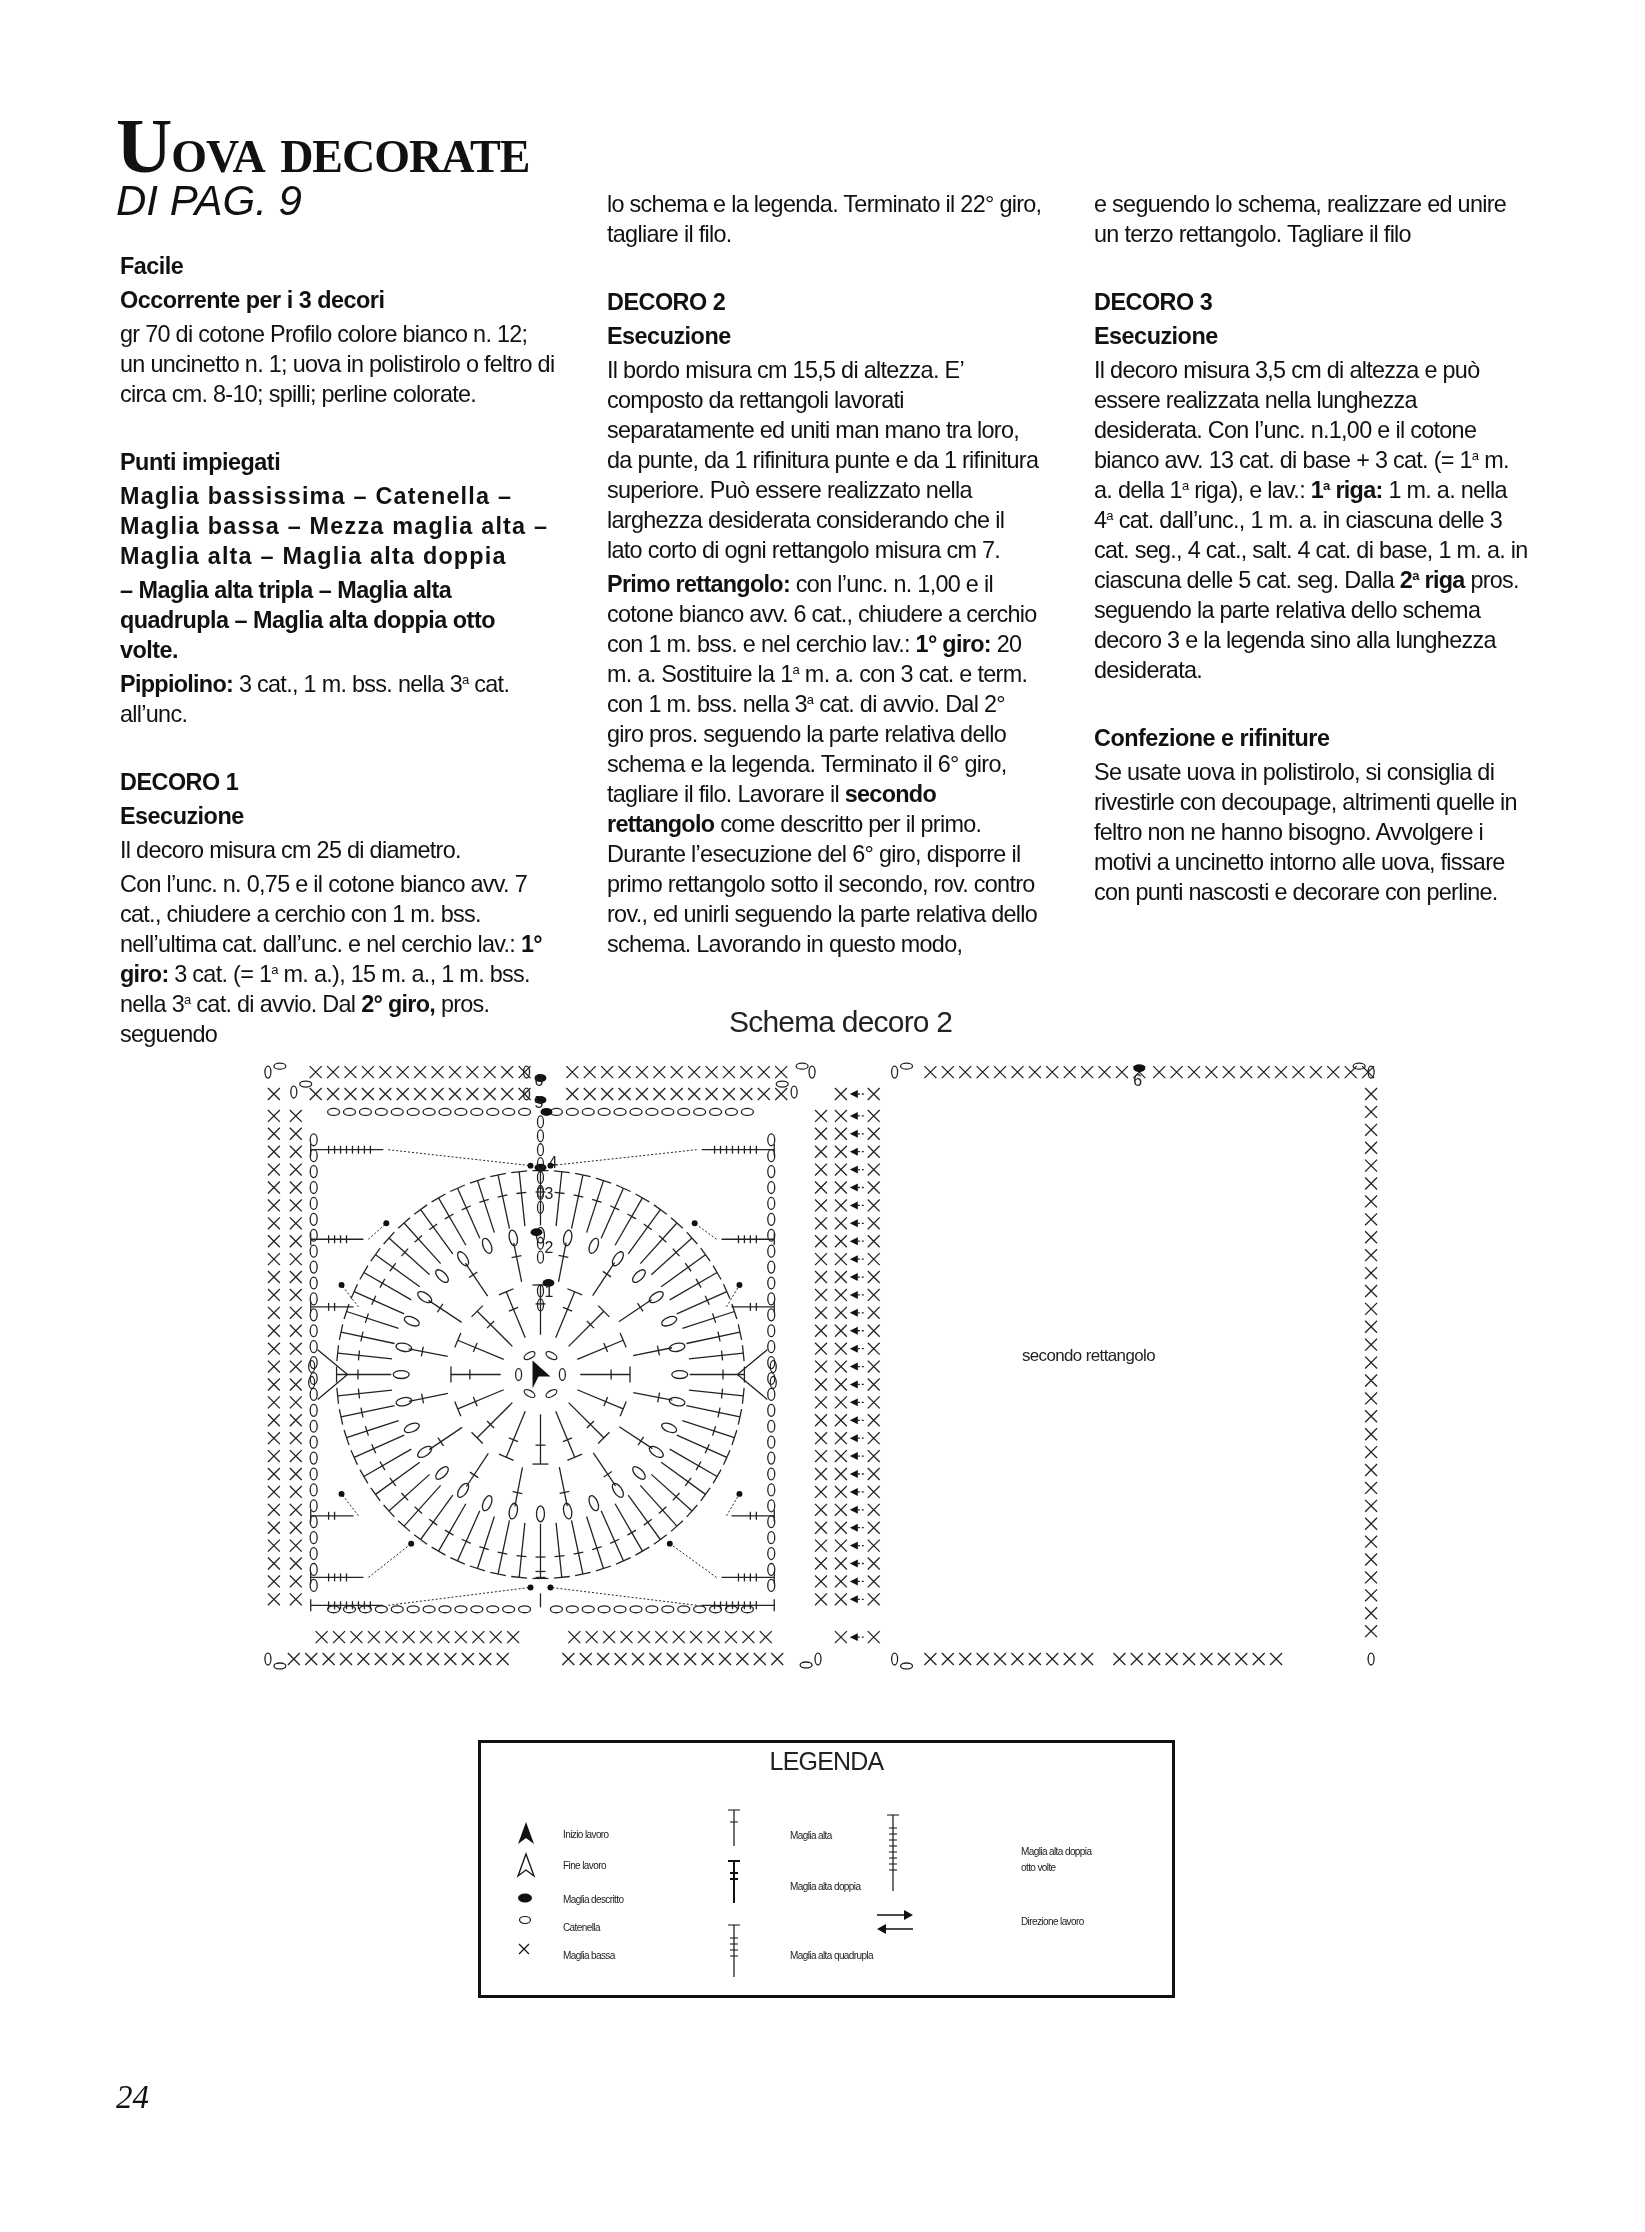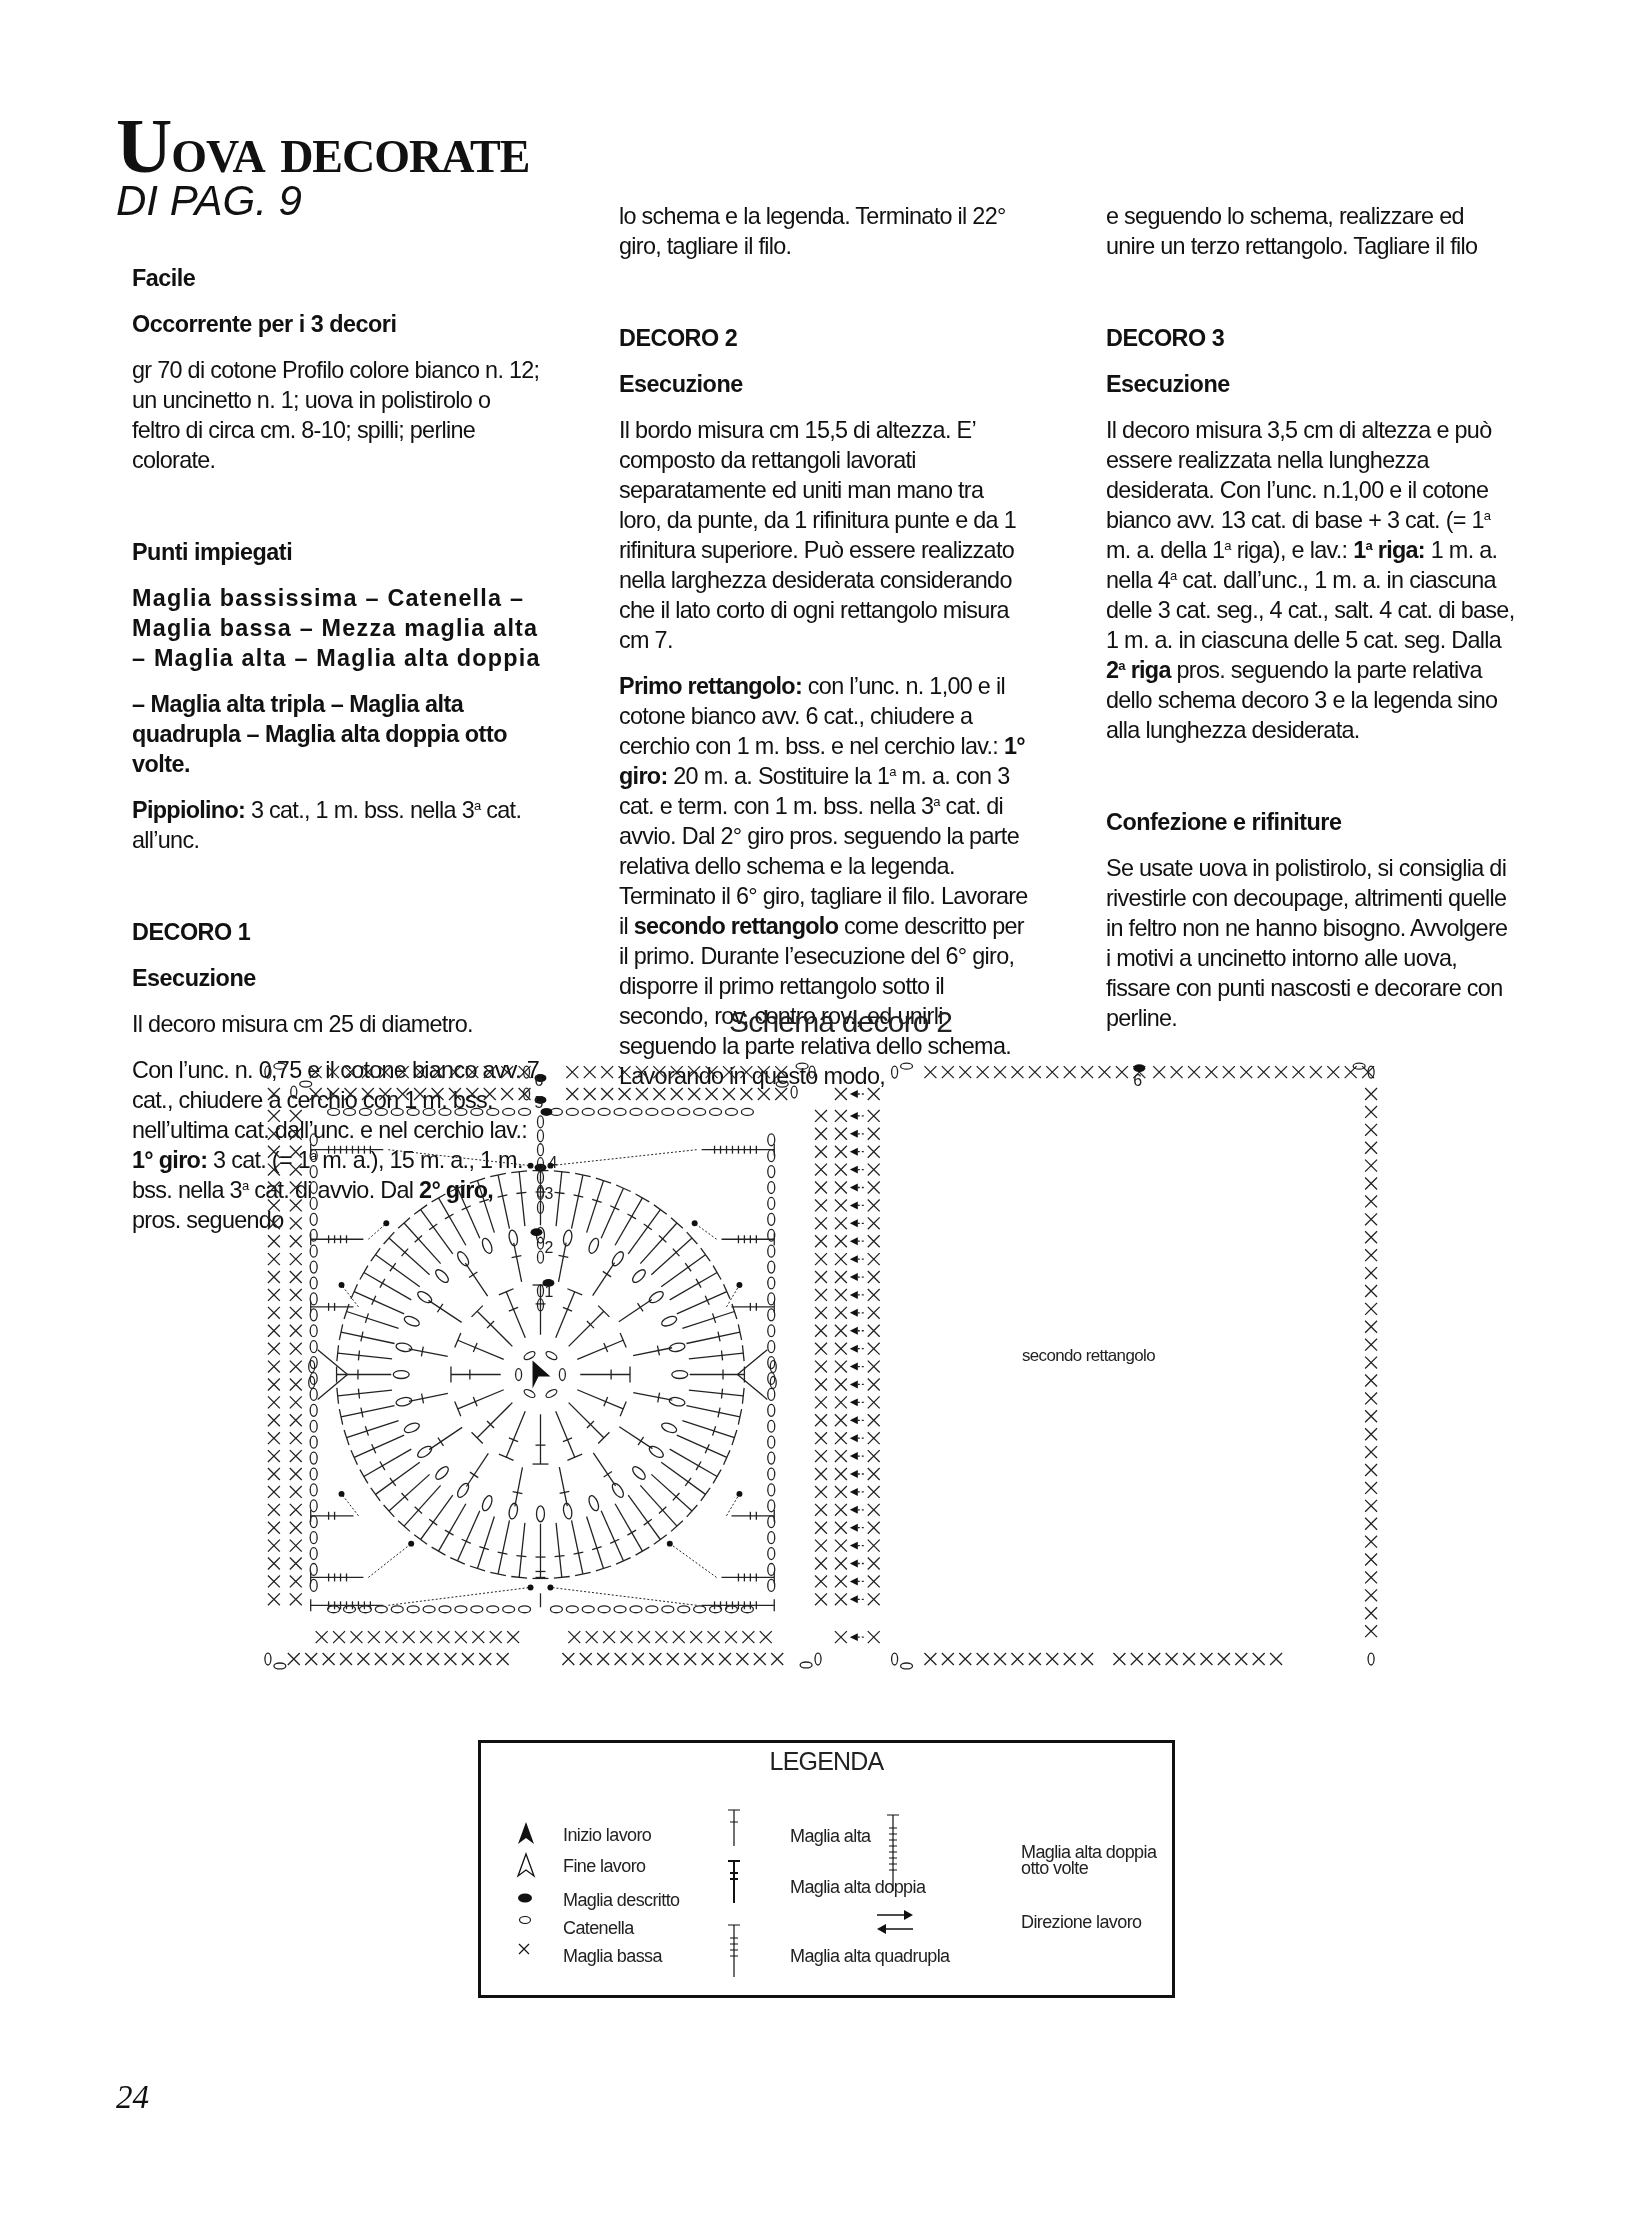--- a/index.html
+++ b/index.html
@@ -14,21 +14,21 @@
   .subtitle {
     position: absolute; left: 116px; top: 183px;
     font-family: Liberation Sans, sans-serif;
     font-style: italic; font-size: 42px; line-height: 36px; color: #111;
   }
   .col {
     position: absolute; width: 443px;
     font-family: "Liberation Sans", "DejaVu Sans", sans-serif;
     font-size: 23.4px; line-height: 30px; letter-spacing: -0.7px; color: #111;
   }
-  .col p { margin: 16px; }
+  .col p { margin: 4px; }
   .col .gap { height: 30px; }
   .col b, .col .h { font-weight: bold; }
   .col .h { letter-spacing: -0.5px; }
   .col .wide { letter-spacing: 1.2px; }
   .col sup { font-size: 13px; vertical-align: 8px; line-height: 0; }
   #col1 { left: 116px; top: 247px; }
   #col2 { left: 603px; top: 185px; }
   #col3 { left: 1090px; top: 185px; }
   .schema-title {
     position: absolute; left: 729px; top: 1005px;
@@ -38,21 +38,21 @@
   #diagram { position: absolute; left: 254px; top: 1050px; }
   .legend-box {
     position: absolute; left: 478px; top: 1740px; width: 691px; height: 252px;
     border: 3px solid #111; box-sizing: content-box;
     font-family: "Liberation Sans", "DejaVu Sans", sans-serif; color: #222;
   }
   .legend-title {
     position: absolute; left: 0; right: 0; top: 4px; text-align: center;
     font-size: 25px; letter-spacing: -0.8px;
   }
-  .legend-item { position: absolute; font-size: 18px; letter-spacing: -0.6px; line-height: 16px; }
+  .legend-item { position: absolute; font-size: 10px; letter-spacing: -0.6px; line-height: 16px; }
   .legend-sym { position: absolute; }
   .page-num {
     position: absolute; left: 116px; top: 2079px;
     font-family: "Liberation Serif", "DejaVu Serif", serif; font-style: italic;
     font-size: 33px; color: #111;
   }
 </style>
 </head>
 <body>
 

